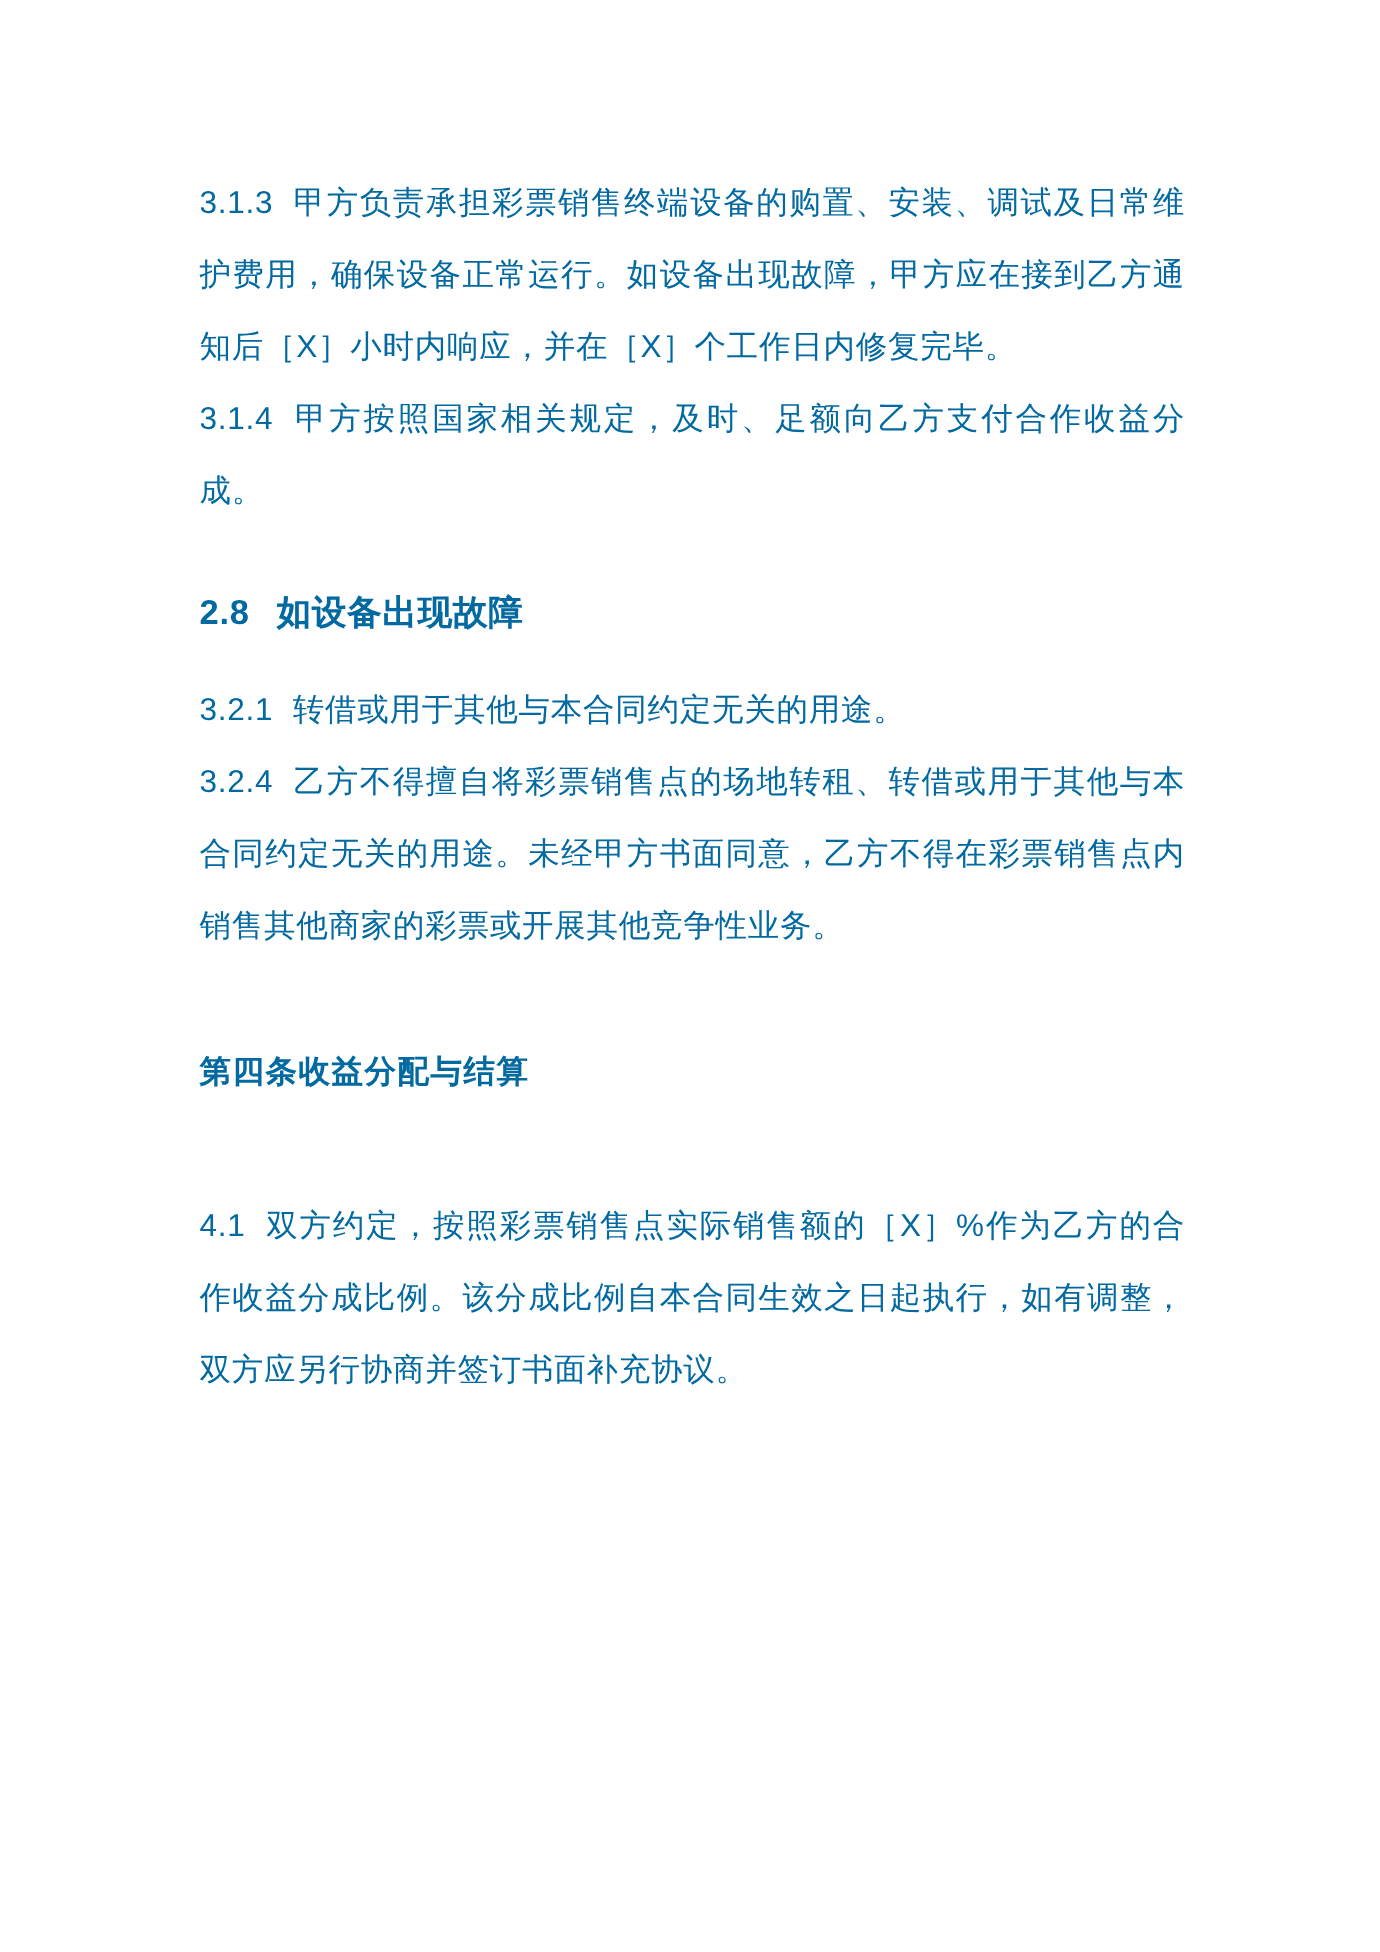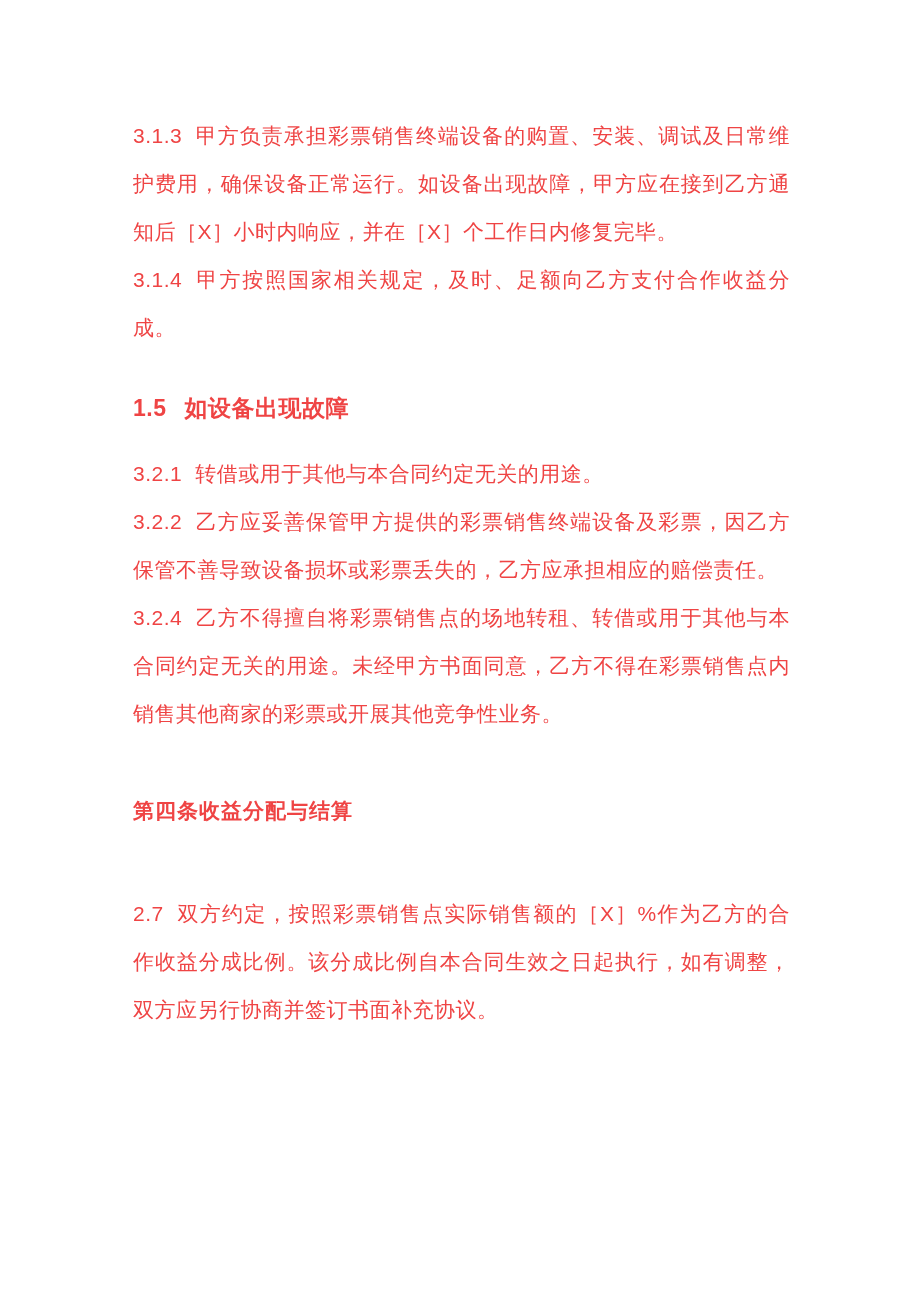--- a/index.html
+++ b/index.html
@@ -5,21 +5,21 @@
   html, body {
     margin: 0;
     padding: 0;
     background: #ffffff;
   }
   .page {
     position: relative;
     width: 920px;
     height: 1301px;
     background: #ffffff;
-    color: #ef4444;
+    color: #0369a1;
     font-family: "Liberation Sans", sans-serif;
     overflow: hidden;
   }
   .content {
     padding: 112px 130px 0 133px;
   }
   p.para {
     margin: 0;
     font-size: 21px;
     line-height: 48px;
@@ -54,28 +54,27 @@
 </head>
 <body>
 
 <div class="page">
   <div class="content">
 
     <p class="para"><span class="num">3.1.3</span><span class="txt">甲方负责承担彩票销售终端设备的购置、安装、调试及日常维护费用，确保设备正常运行。如设备出现故障，甲方应在接到乙方通知后［X］小时内响应，并在［X］个工作日内修复完毕。</span></p>
 
     <p class="para"><span class="num">3.1.4</span><span class="txt">甲方按照国家相关规定，及时、足额向乙方支付合作收益分成。</span></p>
 
-    <h2 class="sub-heading"><span class="num">1.5</span><span class="txt">如设备出现故障</span></h2>
+    <h2 class="sub-heading"><span class="num">2.8</span><span class="txt">如设备出现故障</span></h2>
 
     <p class="para"><span class="num">3.2.1</span><span class="txt">转借或用于其他与本合同约定无关的用途。</span></p>
 
-    <p class="para"><span class="num">3.2.2</span><span class="txt">乙方应妥善保管甲方提供的彩票销售终端设备及彩票，因乙方保管不善导致设备损坏或彩票丢失的，乙方应承担相应的赔偿责任。</span></p>
 
 
     <p class="para"><span class="num">3.2.4</span><span class="txt">乙方不得擅自将彩票销售点的场地转租、转借或用于其他与本合同约定无关的用途。未经甲方书面同意，乙方不得在彩票销售点内销售其他商家的彩票或开展其他竞争性业务。</span></p>
 
 
     <h1 class="chapter-heading"><span class="txt">第四条收益分配与结算</span></h1>
 
-    <p class="para first-after-chapter"><span class="num">2.7</span><span class="txt">双方约定，按照彩票销售点实际销售额的［X］%作为乙方的合作收益分成比例。该分成比例自本合同生效之日起执行，如有调整，双方应另行协商并签订书面补充协议。</span></p>
+    <p class="para first-after-chapter"><span class="num">4.1</span><span class="txt">双方约定，按照彩票销售点实际销售额的［X］%作为乙方的合作收益分成比例。该分成比例自本合同生效之日起执行，如有调整，双方应另行协商并签订书面补充协议。</span></p>
 
   </div>
 </div>
 
 </body></html>

